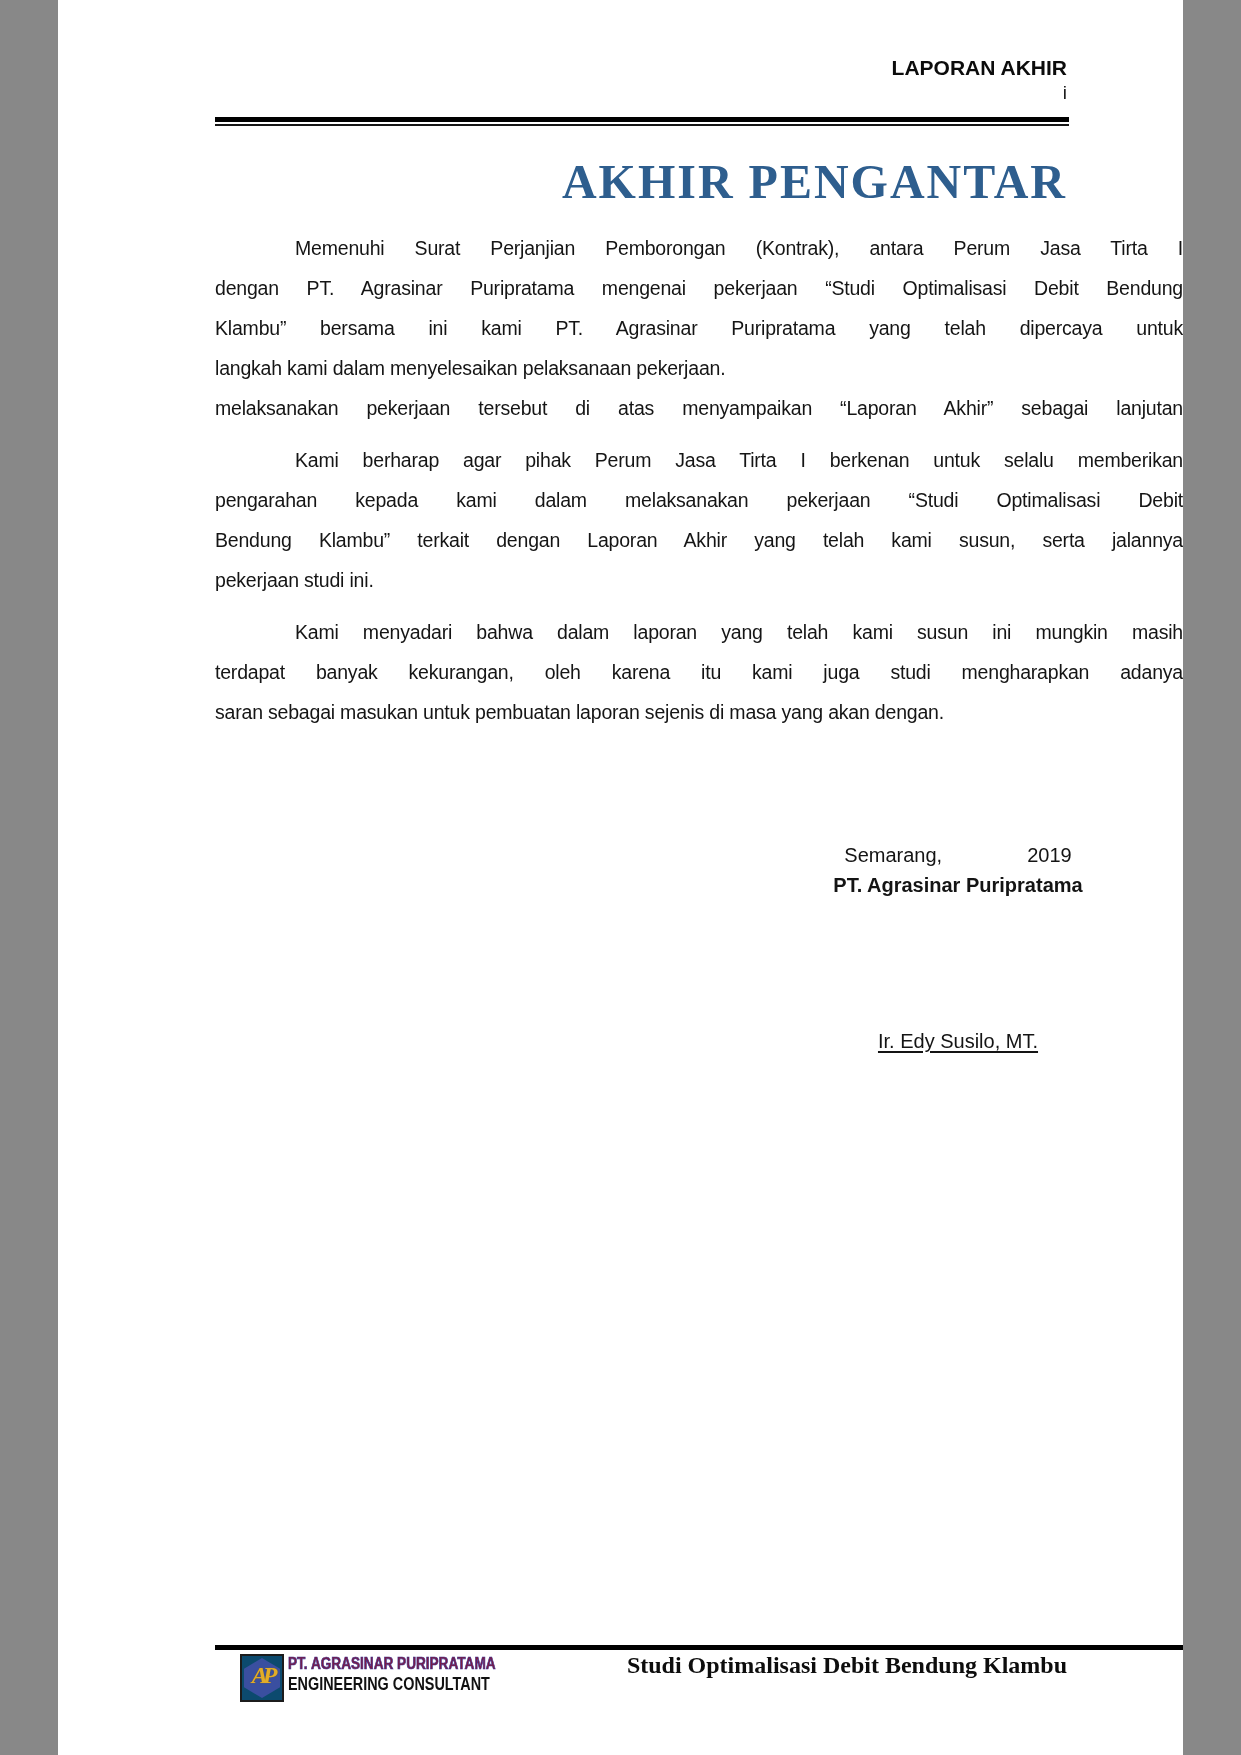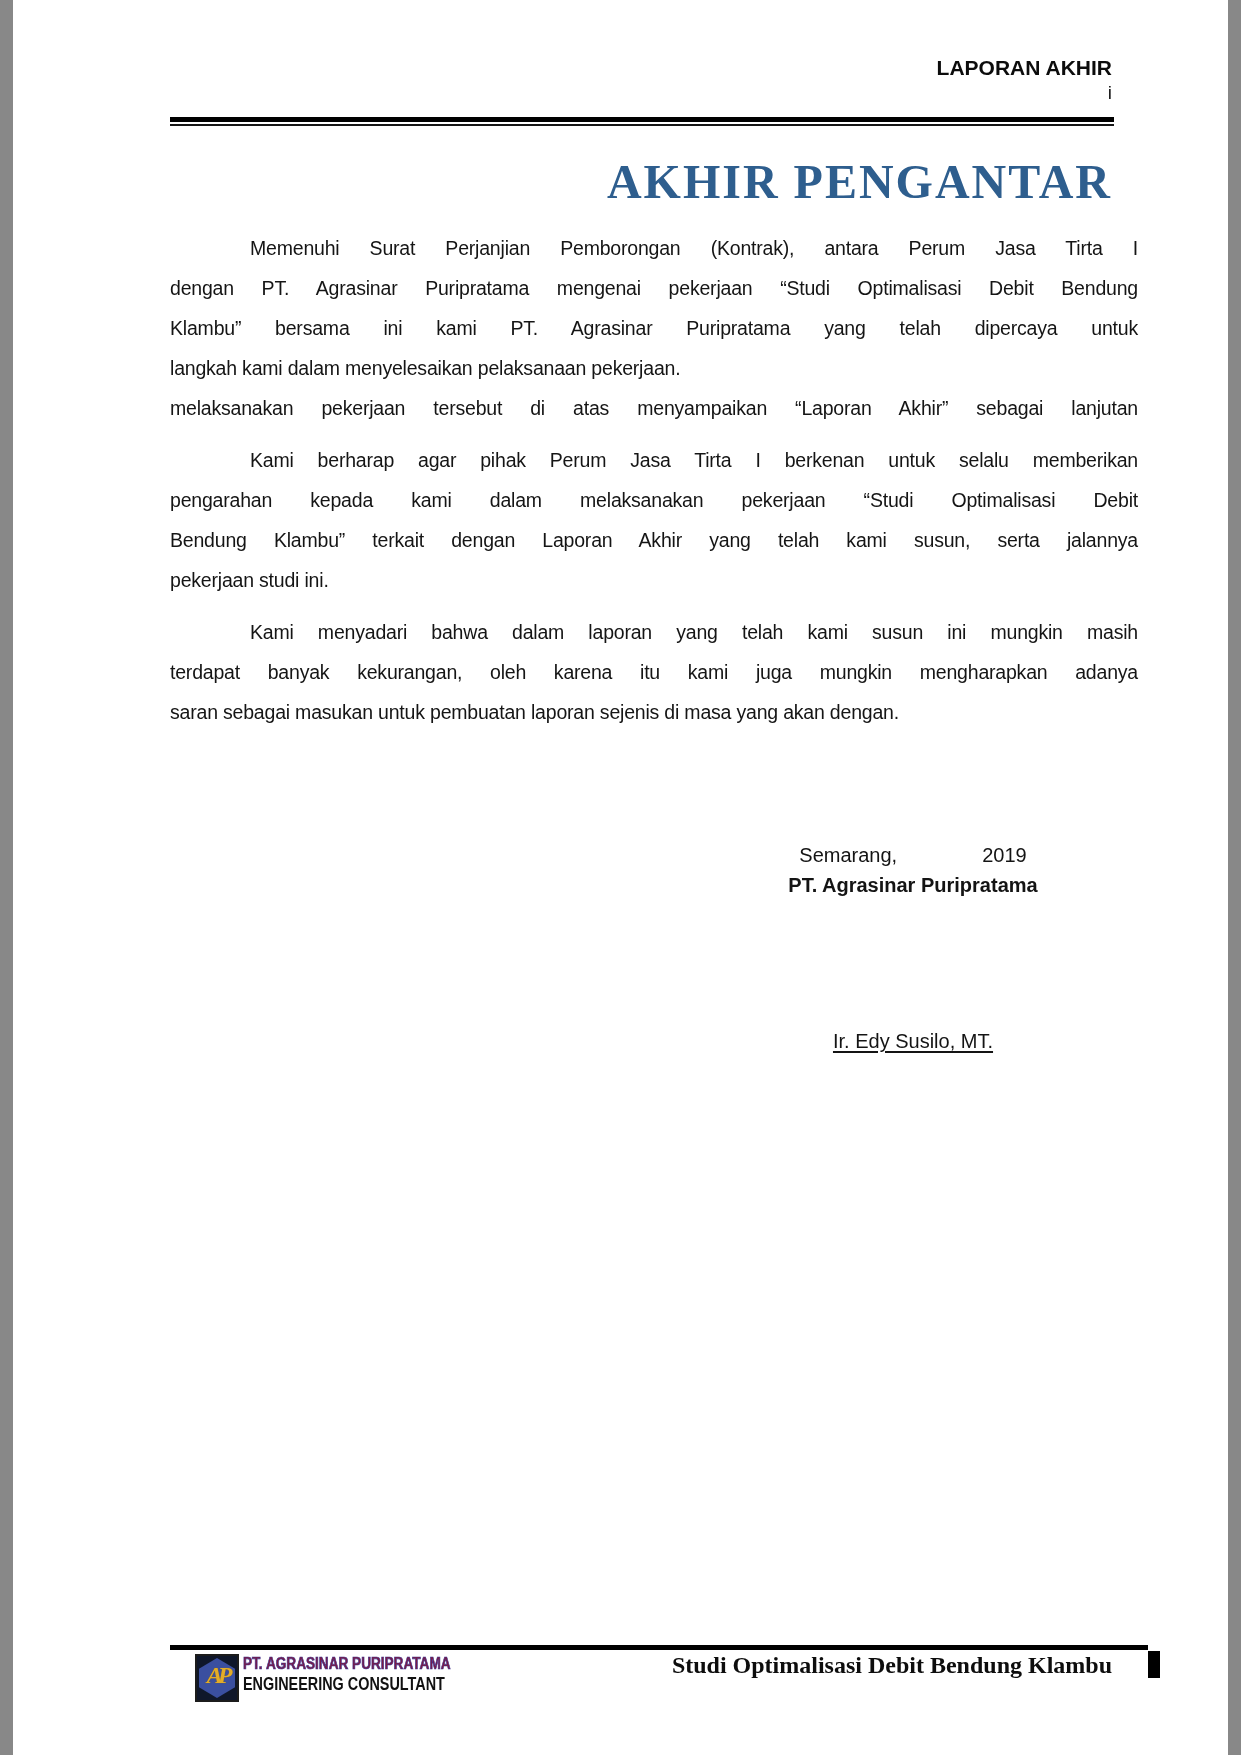--- a/index.html
+++ b/index.html
@@ -1,18 +1,18 @@
 <!DOCTYPE html>
 <html><head>
 <meta charset="utf-8">
 <style>
   html,body{margin:0;padding:0;background:#888;}
   .page{
     position:relative;
-    width:1215px;height:1755px;
+    width:1125px;height:1755px;
     background:#ffffff;
     font-family:"Liberation Sans",sans-serif;
     color:#141414;
     overflow:hidden;
     margin:0 auto;
   }
   
   .header{
     position:absolute;top:55px;right:116px;left:157px;
     text-align:right;
@@ -70,21 +70,21 @@
   .signatory .name{text-decoration:underline;text-underline-offset:3px;}
   
   .footer-rule{
     position:absolute;left:157px;top:1645px;width:978px;height:5px;background:#000;
   }
   .footer-end-bar{
     position:absolute;left:1135px;top:1651px;width:12px;height:27px;background:#000;
   }
   .logo-box{
     position:absolute;left:182px;top:1654px;width:40px;height:44px;
-    background:#0f172a;border:2px solid #1c1c1c;
+    background:#0c4a6e;border:2px solid #1c1c1c;
   }
   .logo-hex{
     position:absolute;left:2px;top:2px;width:36px;height:40px;
     background:#3A4FA0;
     clip-path:polygon(50% 0%,100% 27%,100% 73%,50% 100%,0% 73%,0% 27%);
   }
   .logo-monogram{
     position:absolute;left:0;top:7px;width:100%;
     text-align:center;
     font-family:"Liberation Serif",serif;
@@ -142,21 +142,21 @@
       <div class="line">melaksanakan pekerjaan tersebut di atas menyampaikan “Laporan Akhir” sebagai lanjutan</div>
     </div>
     <div class="paragraph">
       <div class="line first">Kami berharap agar pihak Perum Jasa Tirta I berkenan untuk selalu memberikan</div>
       <div class="line">pengarahan kepada kami dalam melaksanakan pekerjaan “Studi Optimalisasi Debit</div>
       <div class="line">Bendung Klambu” terkait dengan Laporan Akhir yang telah kami susun, serta jalannya</div>
       <div class="line last">pekerjaan studi ini.</div>
     </div>
     <div class="paragraph">
       <div class="line first">Kami menyadari bahwa dalam laporan yang telah kami susun ini mungkin masih</div>
-      <div class="line">terdapat banyak kekurangan, oleh karena itu kami juga mungkin mengharapkan adanya</div>
+      <div class="line">terdapat banyak kekurangan, oleh karena itu kami juga studi mengharapkan adanya</div>
       <div class="line last">saran sebagai masukan untuk pembuatan laporan sejenis di masa yang akan dengan.</div>
     </div>
   </div>
 
   <div class="signature">
     <span class="place-date">
       <span>Semarang,</span><span class="spacer"></span><span>2019</span>
     </span>
     <span class="company">PT. Agrasinar Puripratama</span>
   </div>

